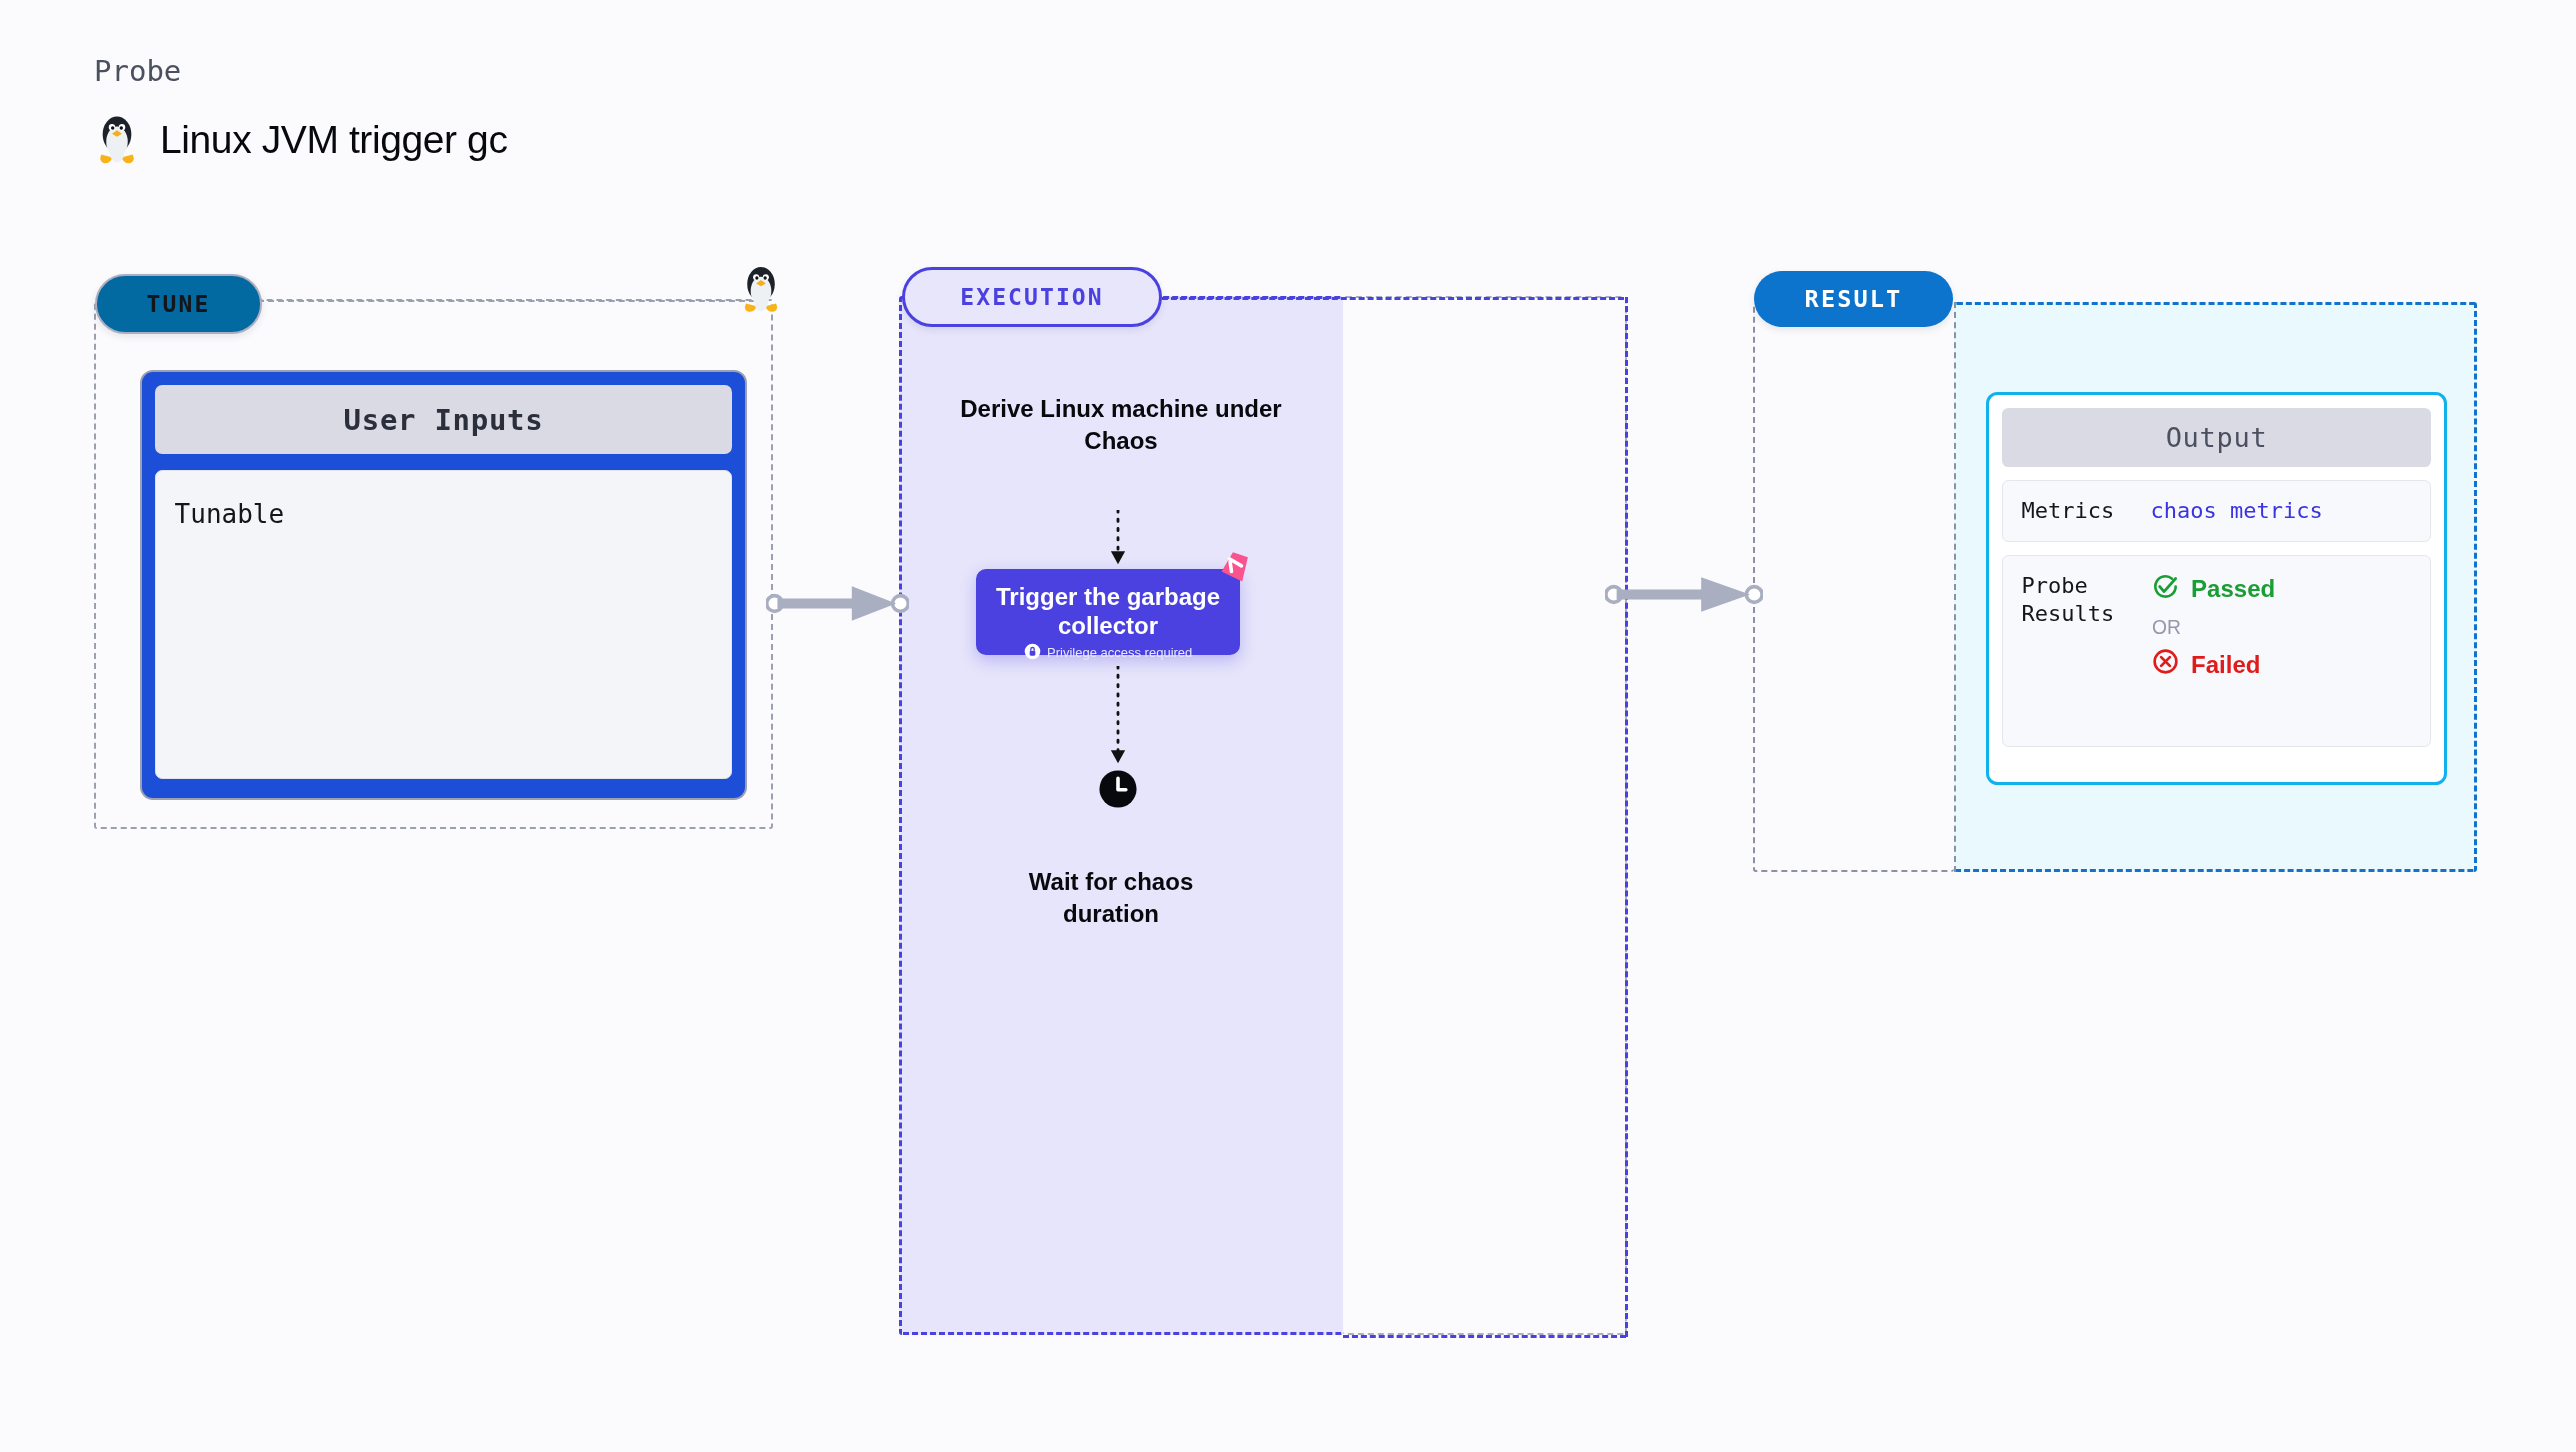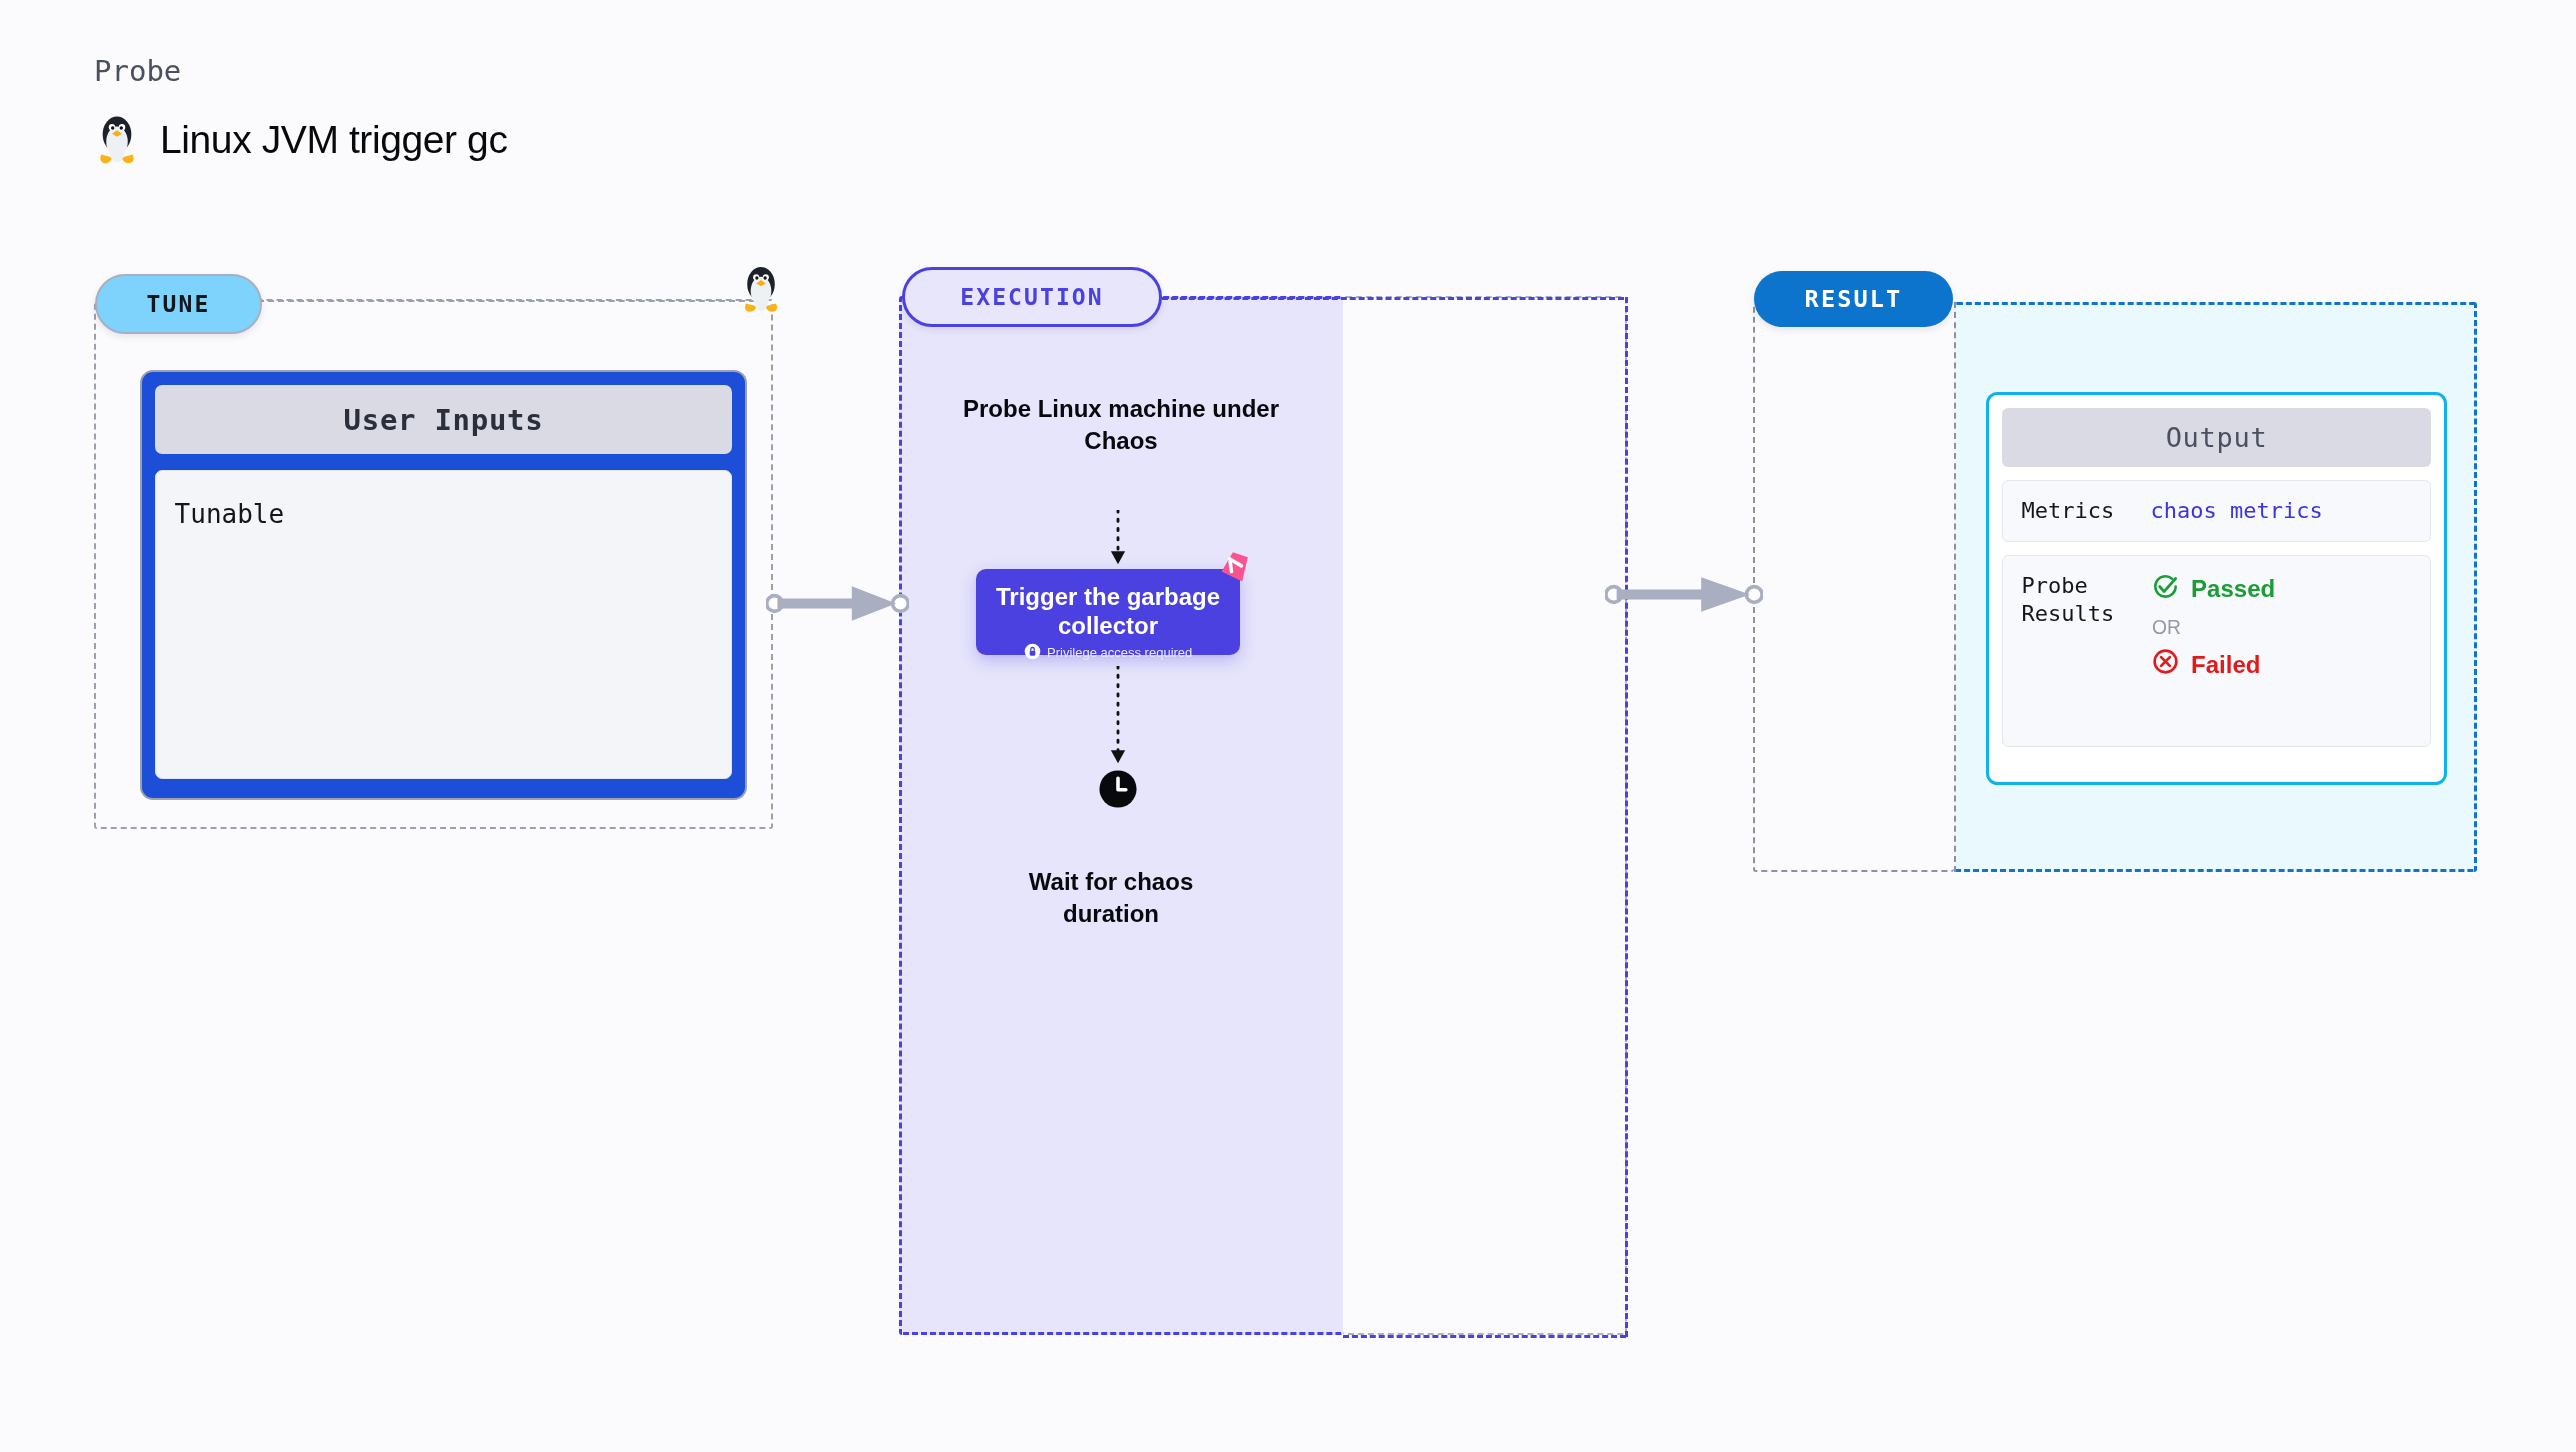--- a/index.html
+++ b/index.html
@@ -60,21 +60,21 @@
     left: 94px; top: 299px;
     width: 679px; height: 530px;
     border: 2.9px dashed #9aa0b0;
     border-radius: 2.9px;
     background: transparent;
     box-sizing: border-box;
   }
   #tune-pill {
     left: 95px; top: 274px;
     width: 163px; height: 56px;
-    background: #7dd3fc;
+    background: #0369a1;
     border: 2.9px solid #a9aec0;
     color: #14161c;
     font-size: 23px;
   }
   #tune-dash-h {
     position: absolute;
     left: 258px; top: 300px;
     width: 497px; height: 0;
     border-top: 2.9px dashed #9aa0b0;
     z-index: 2;
@@ -453,21 +453,21 @@
     <path d="M120 6 L182 30 L120 54 Z" fill="#a9aec0"></path>
   </svg>
 </div>
 
 <div id="execution-region"></div>
 <div id="execution-dash-top"></div>
 <div id="execution-dash-right"></div>
 <div id="execution-dash-bottom"></div>
 <div class="section-pill" id="execution-pill">EXECUTION</div>
 
-<div id="derive-text">Probe Linux machine under Chaos</div>
+<div id="derive-text">Derive Linux machine under Chaos</div>
 
 <div class="dot-arrow" style="top:510px;">
   <svg width="26" height="57" viewBox="0 0 36 80">
     <line x1="18" y1="0" x2="18" y2="60" stroke="#111" stroke-width="4" stroke-dasharray="3 10" stroke-linecap="round"></line>
     <path d="M8 58 L18 76 L28 58 Z" fill="#111"></path>
   </svg>
 </div>
 
 <div id="trigger-box">
   <div id="trigger-title">Trigger the garbage collector</div>

